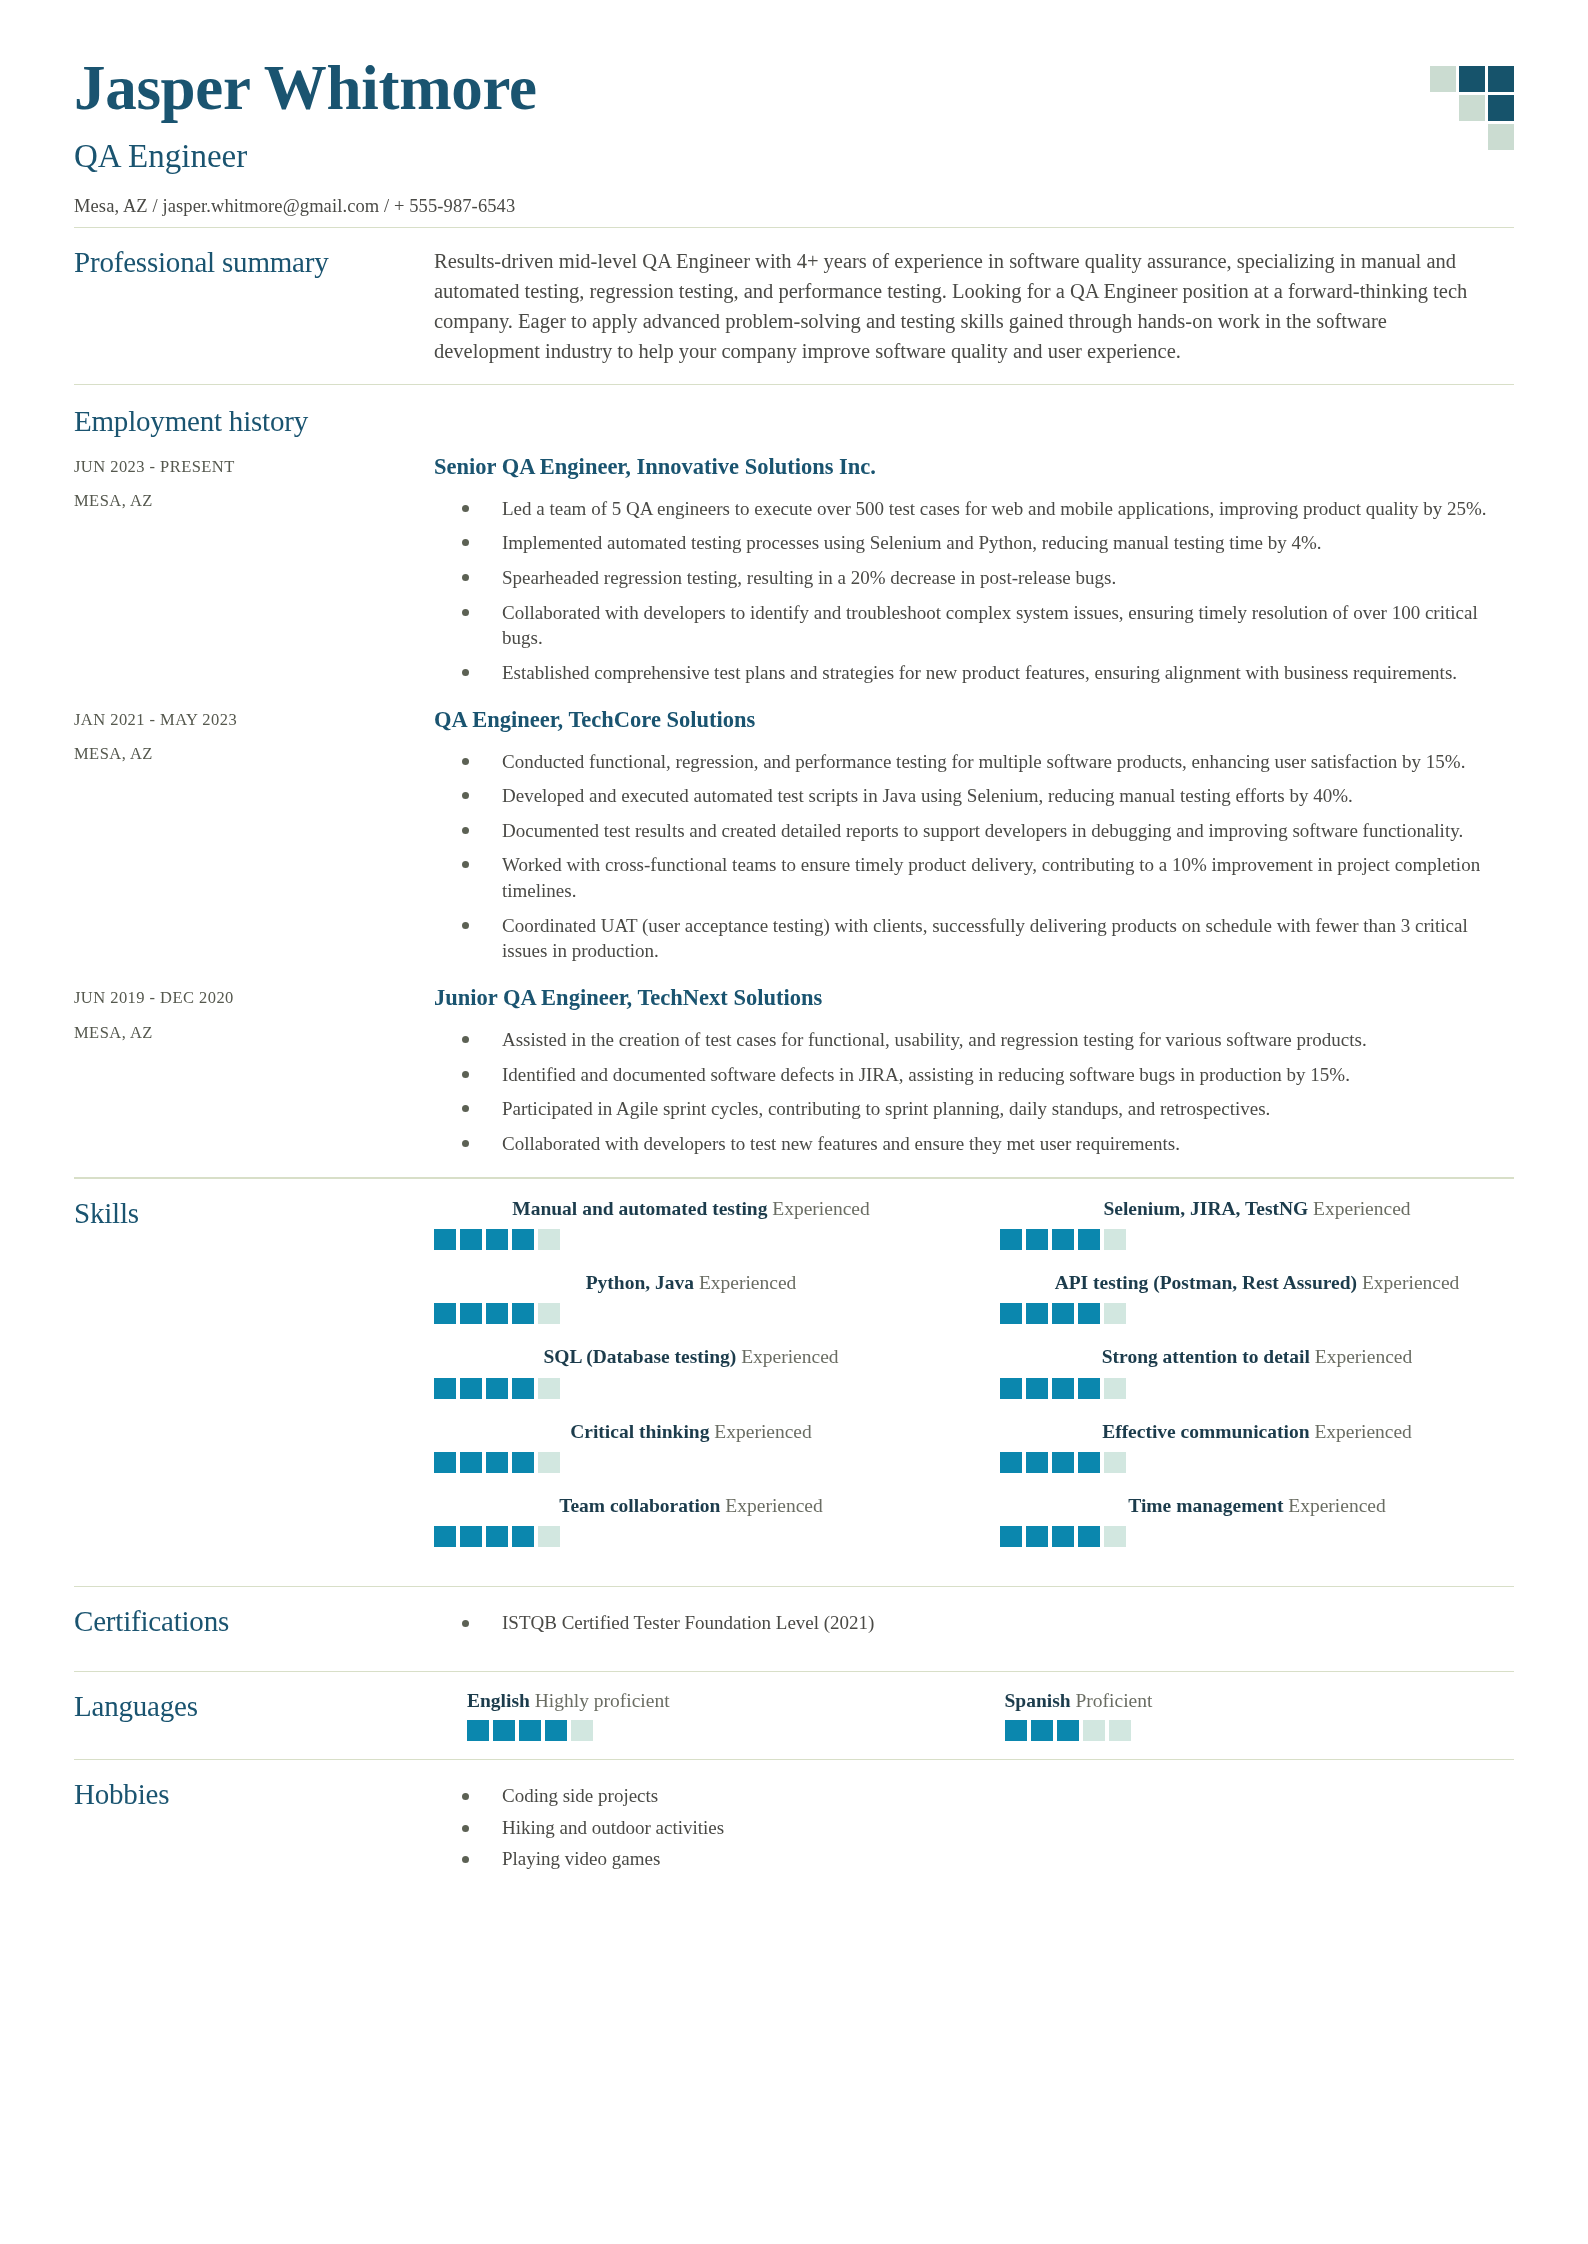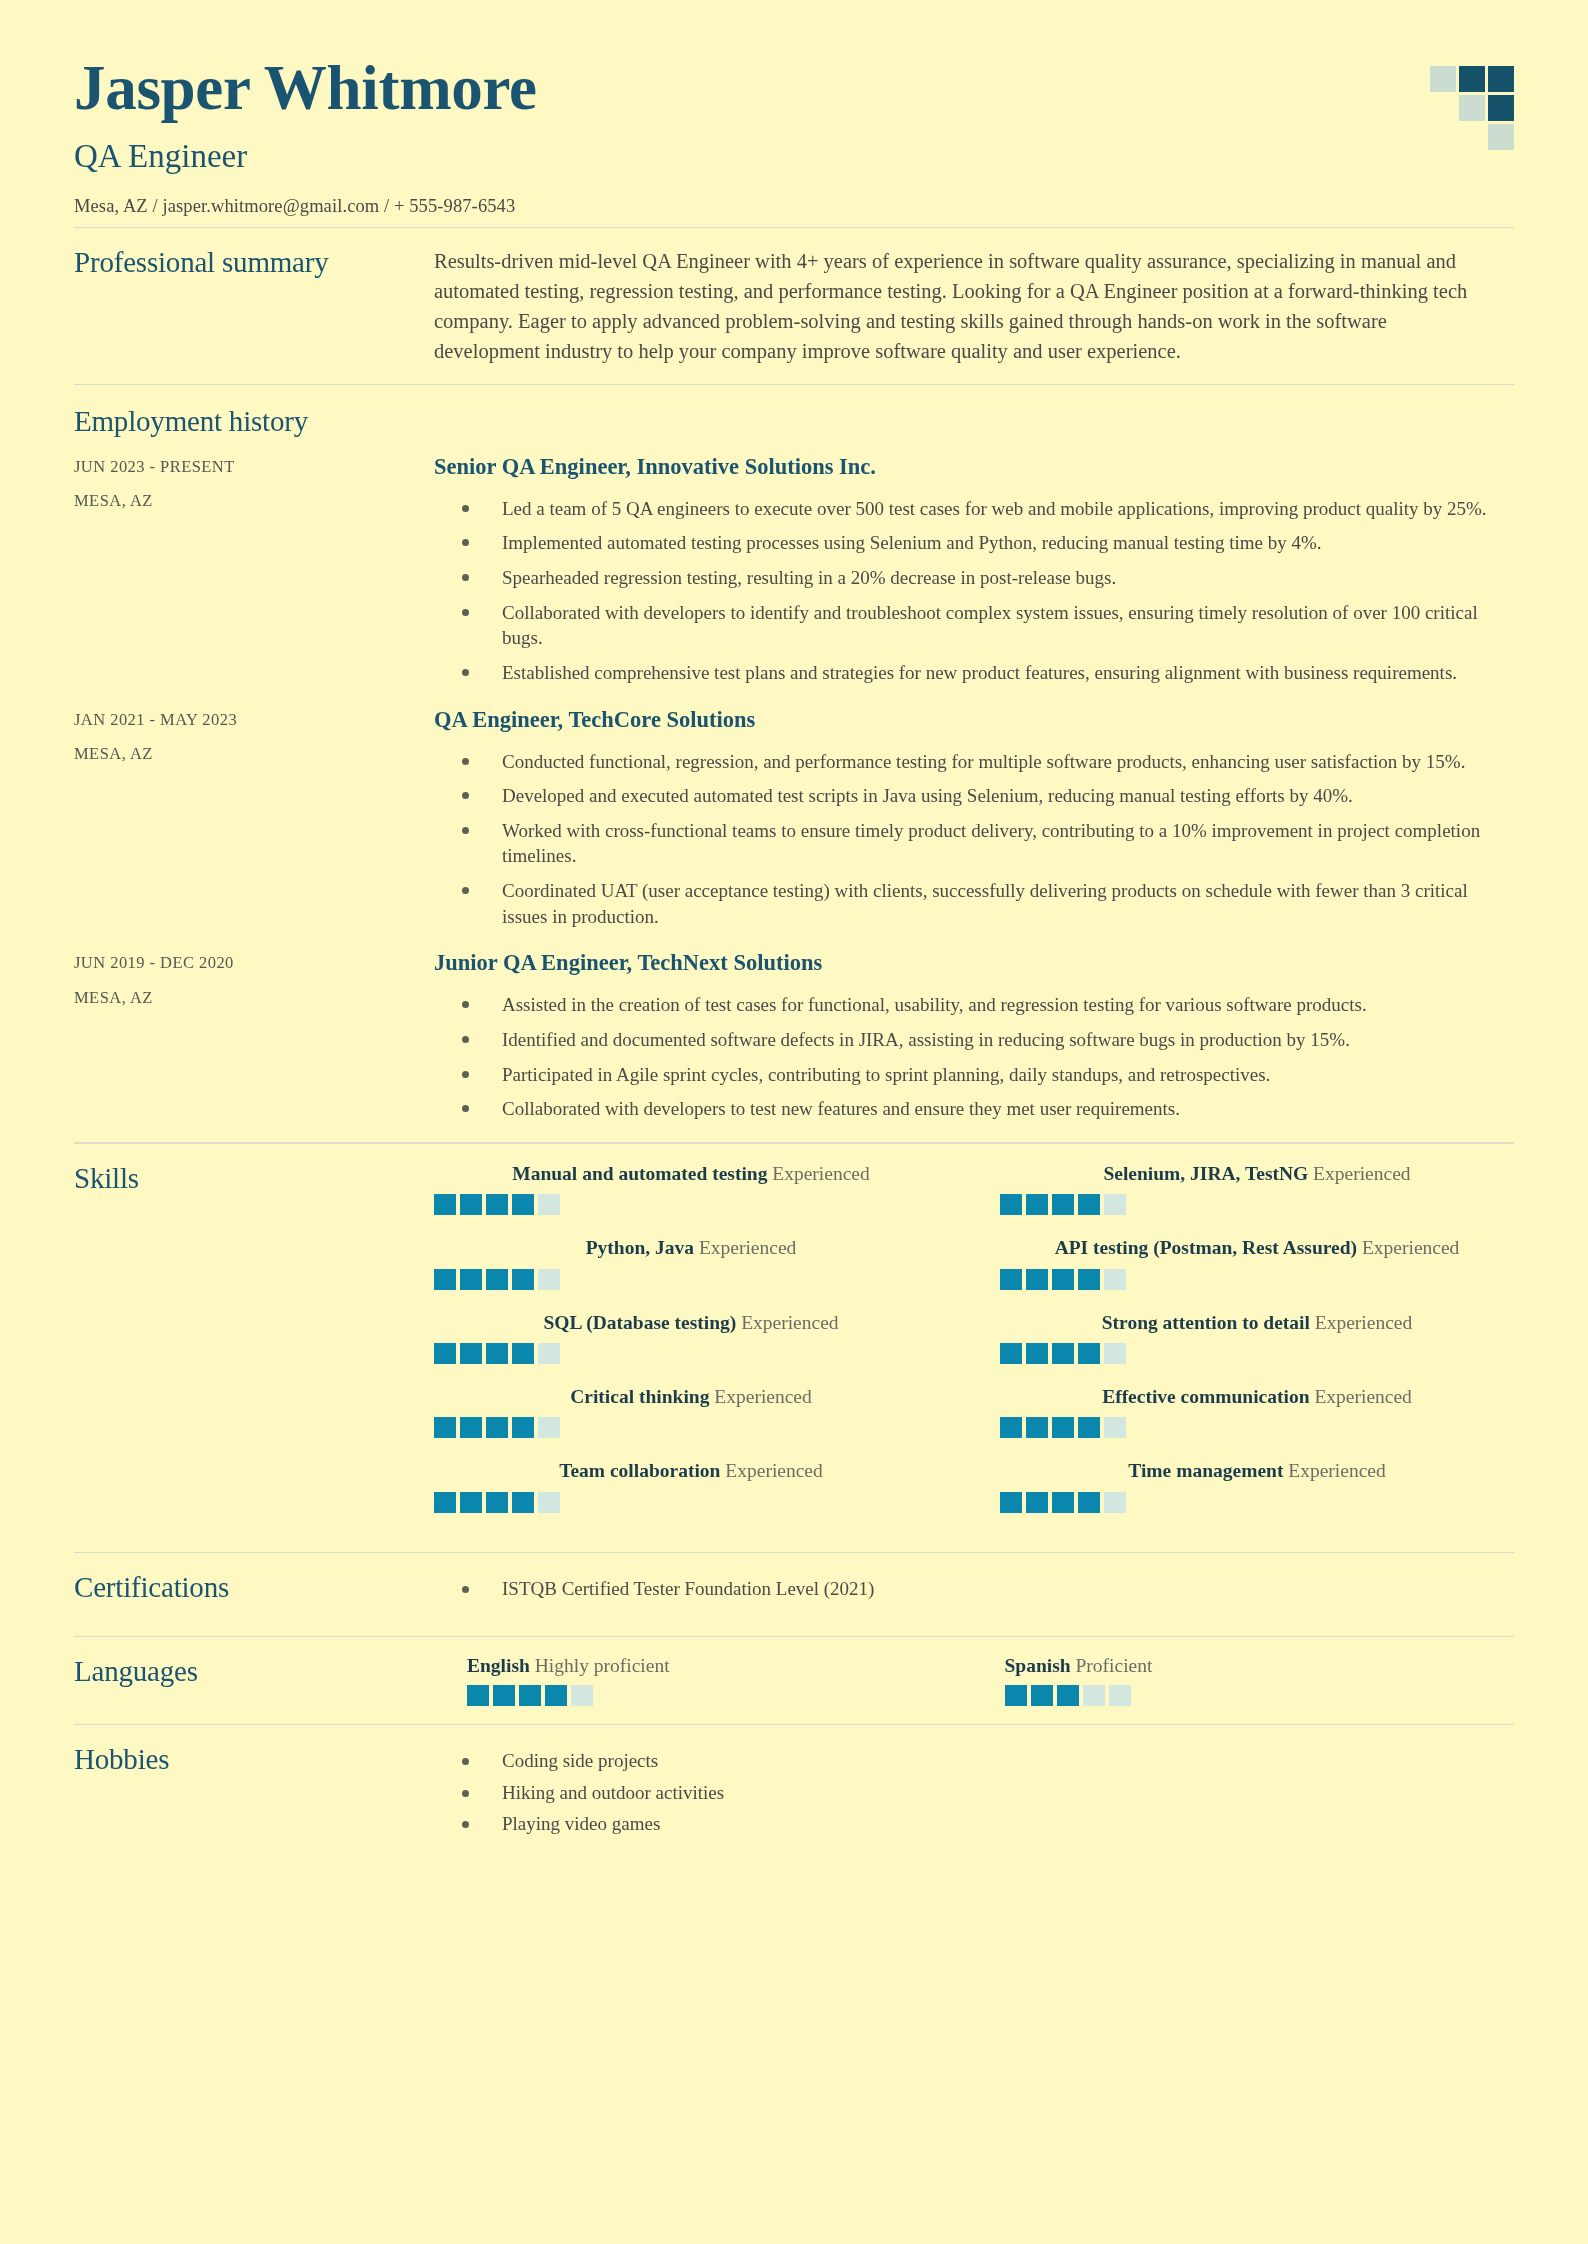--- a/index.html
+++ b/index.html
@@ -10,21 +10,21 @@
     background: #F4FBE3;
     font-family: "Liberation Serif", "DejaVu Serif", serif;
     color: #3B4A3F;
     overflow: hidden;
   }
   .page {
     width: 1588px;
     height: 2244px;
     padding: 56px 74px 0 74px;
     position: relative;
-    background: #fef9c3;
+    background: #ffffff;
   }
 
   
   .header { position: relative; padding-bottom: 10px; }
   .name {
     font-size: 63px;
     font-weight: bold;
     color: #1A5470;
     letter-spacing: -0.3px;
     line-height: 1.04;
@@ -276,20 +276,21 @@
         <div class="entry">  
           <div class="entry-meta">    
             <div class="meta-line">JAN 2021 - MAY 2023</div>    
             <div class="meta-line">MESA, AZ</div>  
           </div>  
           <div class="entry-main">    
             <div class="entry-title">QA Engineer, TechCore Solutions</div>    
             <ul class="bullets">
               <li><span class="dot"></span><span>Conducted functional, regression, and performance testing for multiple software products, enhancing user satisfaction by 15%.</span></li>
               <li><span class="dot"></span><span>Developed and executed automated test scripts in Java using Selenium, reducing manual testing efforts by 40%.</span></li>
+              <li><span class="dot"></span><span>Documented test results and created detailed reports to support developers in debugging and improving software functionality.</span></li>
               <li><span class="dot"></span><span>Worked with cross-functional teams to ensure timely product delivery, contributing to a 10% improvement in project completion timelines.</span></li>
               <li><span class="dot"></span><span>Coordinated UAT (user acceptance testing) with clients, successfully delivering products on schedule with fewer than 3 critical issues in production.</span></li>    
             </ul>  
           </div>
         </div>
         <div class="entry">  
           <div class="entry-meta">    
             <div class="meta-line">JUN 2019 - DEC 2020</div>    
             <div class="meta-line">MESA, AZ</div>  
           </div>  

